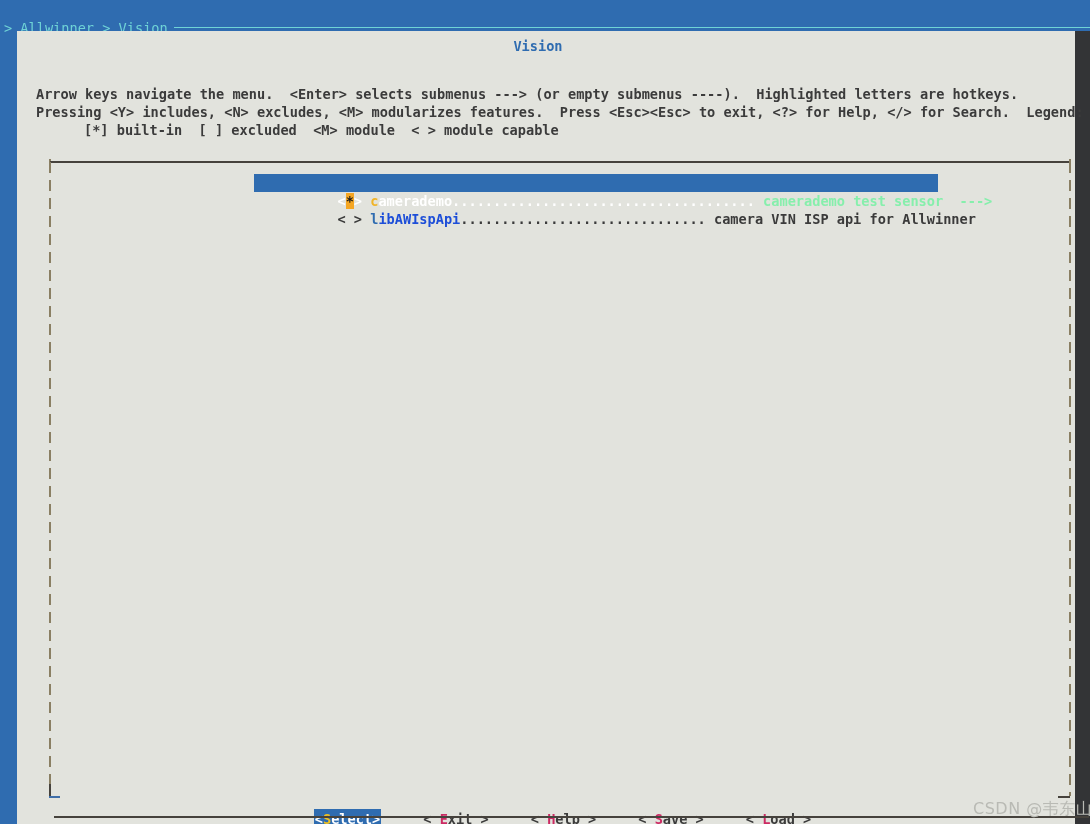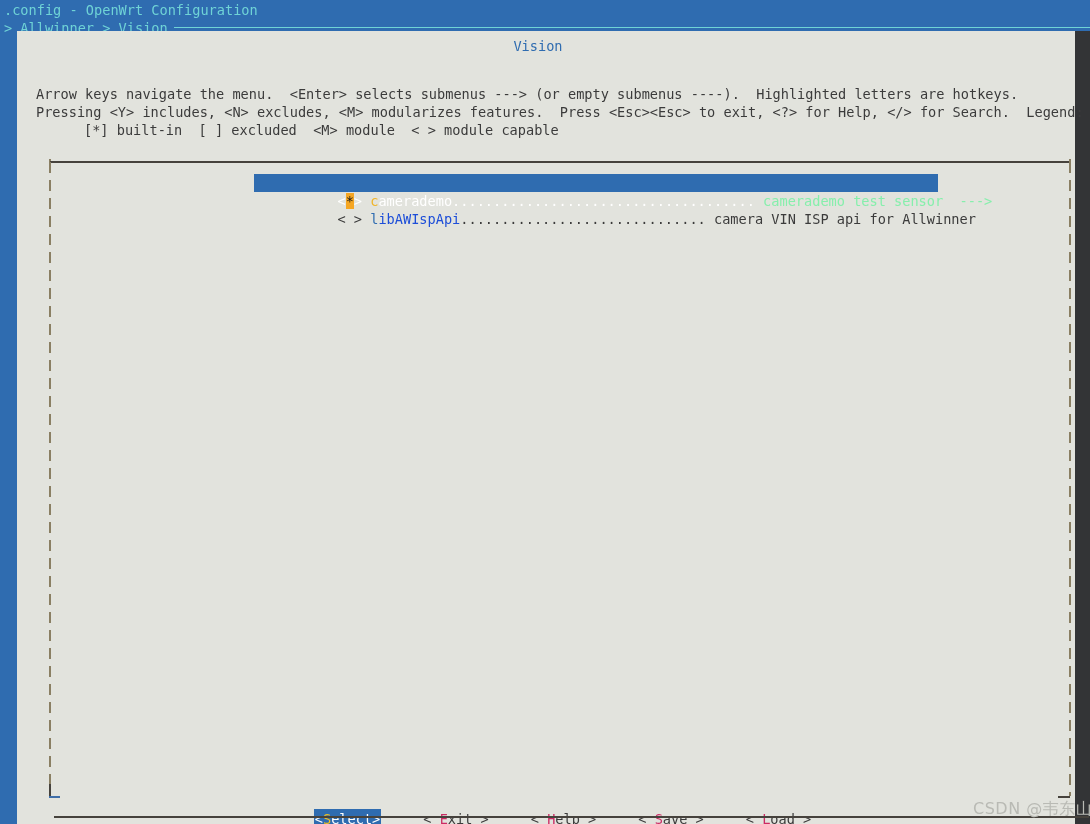--- a/index.html
+++ b/index.html
@@ -58,20 +58,21 @@
 
   
   #dialog {
     position: absolute;
     left: 17px;
     top: 31px;
     width: 1058px;
     height: 793px;
     background: #e2e3dd;
     color: #3a3a3a;
+    font-weight: bold;
   }
 
   #dialog-title {
     position: absolute;
     top: 6px;
     left: 0;
     width: 1042px;
     text-align: center;
     color: #2f6cb0;
     white-space: pre;
@@ -243,21 +244,20 @@
     letter-spacing: 0.5px;
   }
 </style>
 </head>
 <body>
 
 <div id="screen">
 
   <div class="right-gutter"></div>
 
-  <div class="hdr-line" id="hdr-title">.config - OpenWrt Configuration</div>
   <div class="hdr-line" id="hdr-path">&gt; Allwinner &gt; Vision</div>
   <div class="hdr-rule"></div>
 
   <div id="dialog">
 
     <div id="dialog-title">Vision</div>
 
     <div class="help-line" id="help-1">Arrow keys navigate the menu.  &lt;Enter&gt; selects submenus ---&gt; (or empty submenus ----).  Highlighted letters are hotkeys.</div>
     <div class="help-line" id="help-2">Pressing &lt;Y&gt; includes, &lt;N&gt; excludes, &lt;M&gt; modularizes features.  Press &lt;Esc&gt;&lt;Esc&gt; to exit, &lt;?&gt; for Help, &lt;/&gt; for Search.  Legend:</div>
     <div class="help-line" id="help-3">[*] built-in  [ ] excluded  &lt;M&gt; module  &lt; &gt; module capable</div>

